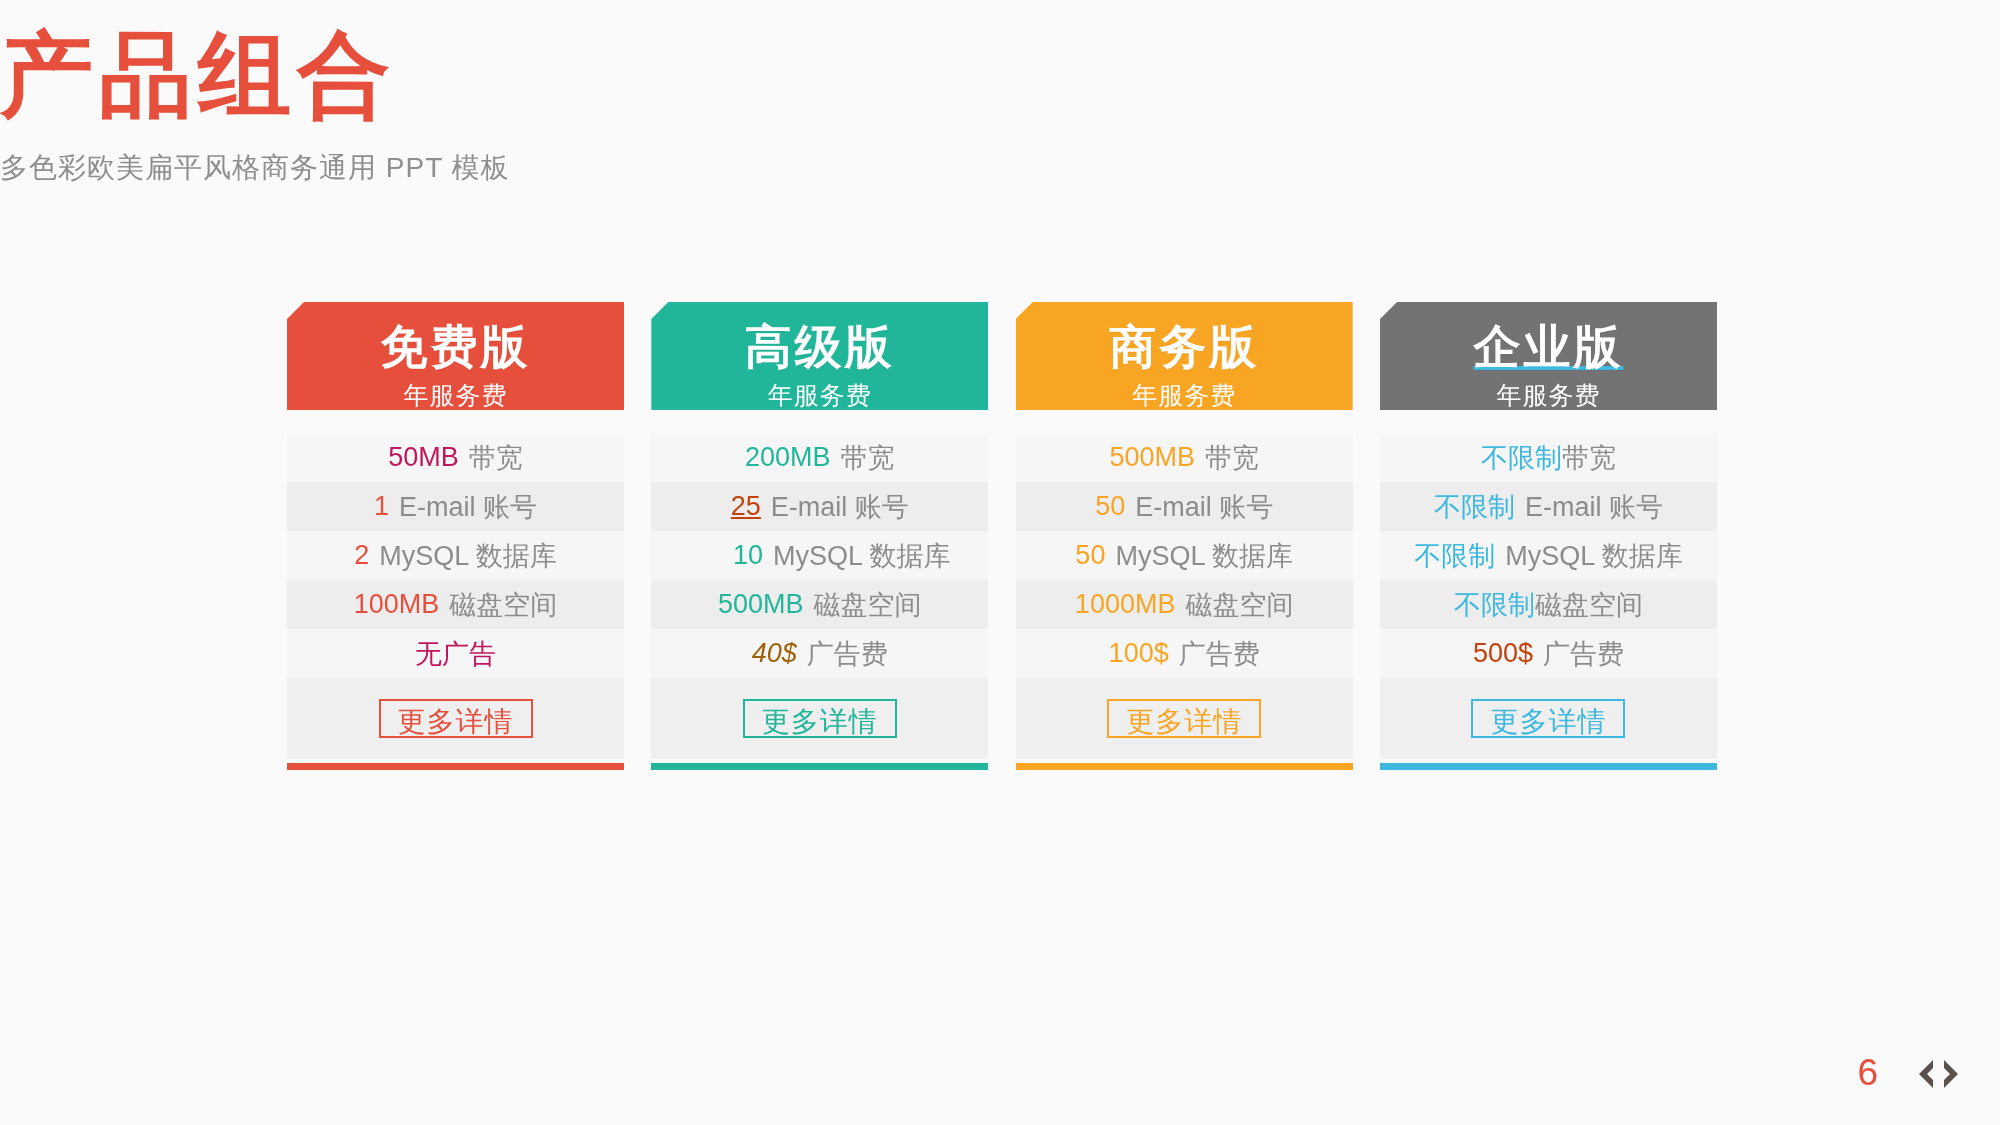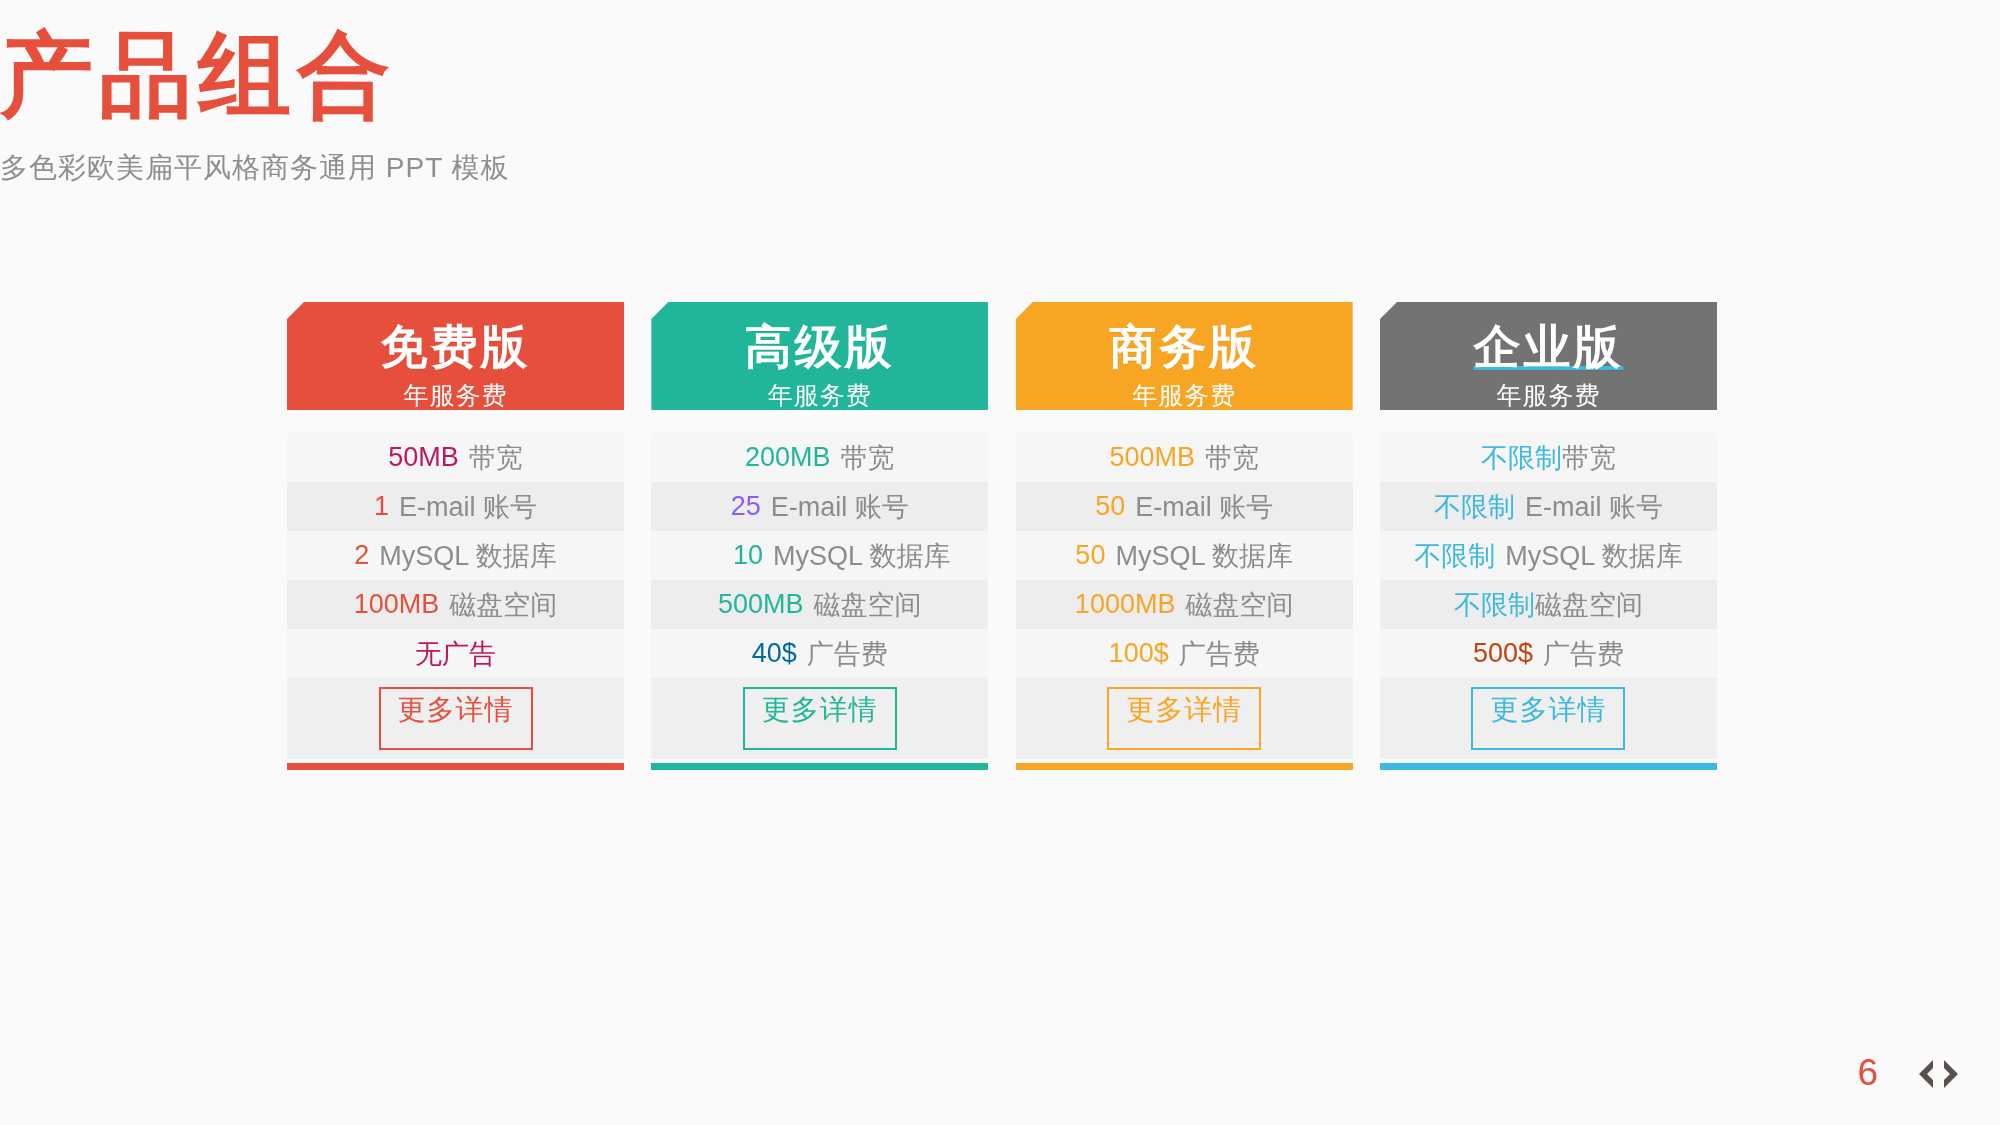--- a/index.html
+++ b/index.html
@@ -97,21 +97,21 @@
   .card-cta {
     height:81px;
     background:#efefef;
     display:flex;
     align-items:center;
     justify-content:center;
   }
   .cta-button {
     border:2px solid currentColor;
     background:transparent;
-    padding:7px 17px 24px;
+    padding:7px 17px 0;
     font-size:28px;
     line-height:1;
     font-family:inherit;
     cursor:pointer;
     letter-spacing:1px;
   }
   .card-bar { height:7px; margin-top:4px; }
 
   
   .page-number {
@@ -174,36 +174,36 @@
     </div>
     <div class="card">
       <div class="card-head" style="background: rgb(33, 182, 154); color: rgb(33, 182, 154);"><div class="plan-name" style="color: rgb(255, 255, 255);">高级版</div><div class="plan-price" style="color: rgb(255, 255, 255);"><span>年服务费</span><span class="price-rule"></span></div><span class="head-notch"></span></div>
       <div class="card-body">
         <div class="feature-row odd">
           <span class="feature-value" style="color: rgb(33, 182, 154);">200MB</span>
           <span class="feature-gap"></span>
           <span>带宽</span>
         </div>
         <div class="feature-row even">
-          <span class="feature-value" style="color: #8b5cf6;">25</span>
+          <span class="feature-value" style="color: #c2410c; text-decoration: underline;">25</span>
           <span class="feature-gap"></span>
           <span>E-mail  账号</span>
         </div>
         <div class="feature-row odd">
           <span class="feature-value" style="color: rgb(33, 182, 154); margin-left: 44px;">10</span>
           <span class="feature-gap"></span>
           <span>MySQL  数据库</span>
         </div>
         <div class="feature-row even">
           <span class="feature-value" style="color: rgb(33, 182, 154);">500MB</span>
           <span class="feature-gap"></span>
           <span>磁盘空间</span>
         </div>
         <div class="feature-row odd">
-          <span class="feature-value" style="color: #0369a1;">40$</span>
+          <span class="feature-value" style="color: #a16207; font-style: italic;">40$</span>
           <span class="feature-gap"></span>
           <span>广告费</span>
         </div>
       </div>
       <div class="card-cta">
         <button class="cta-button" style="color: rgb(33, 182, 154);">更多详情</button>
       </div>
       <div class="card-bar" style="background: rgb(33, 182, 154);"></div>
     </div>
     <div class="card">

